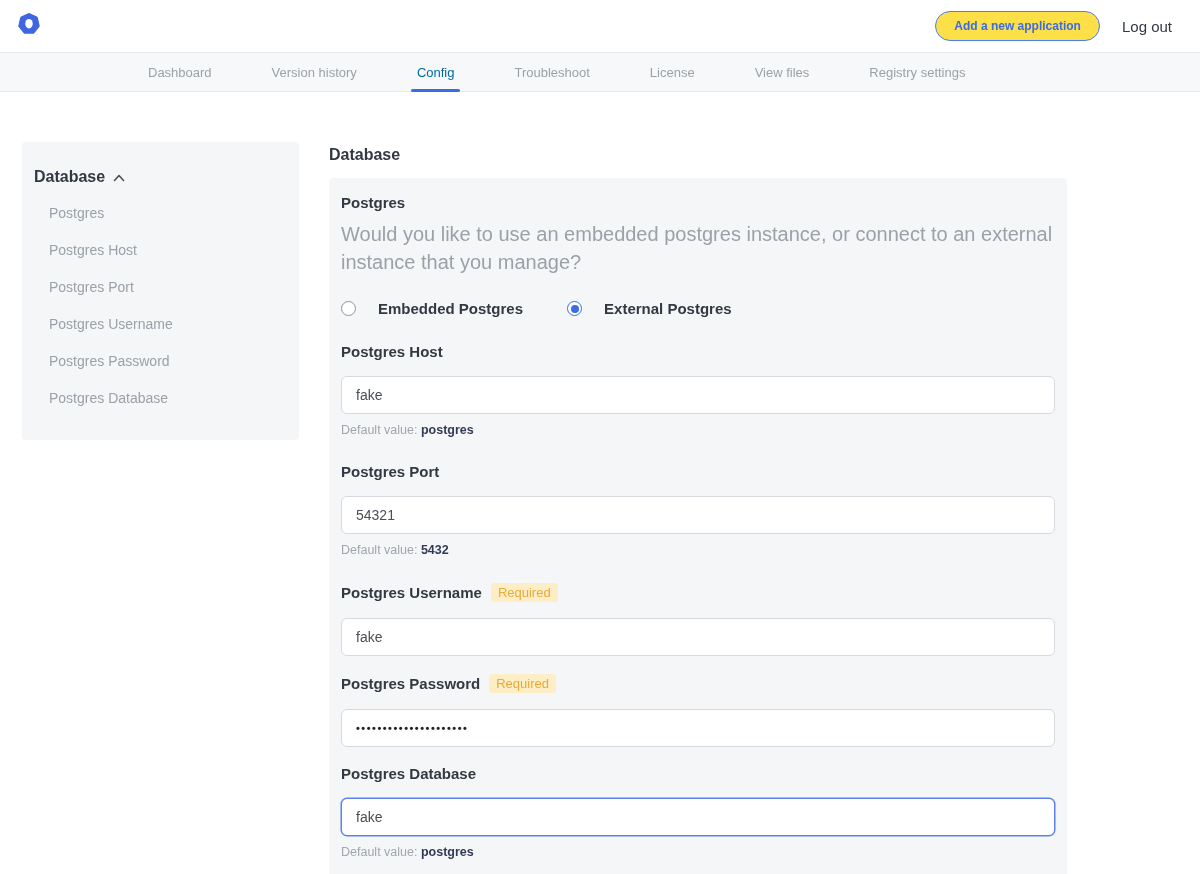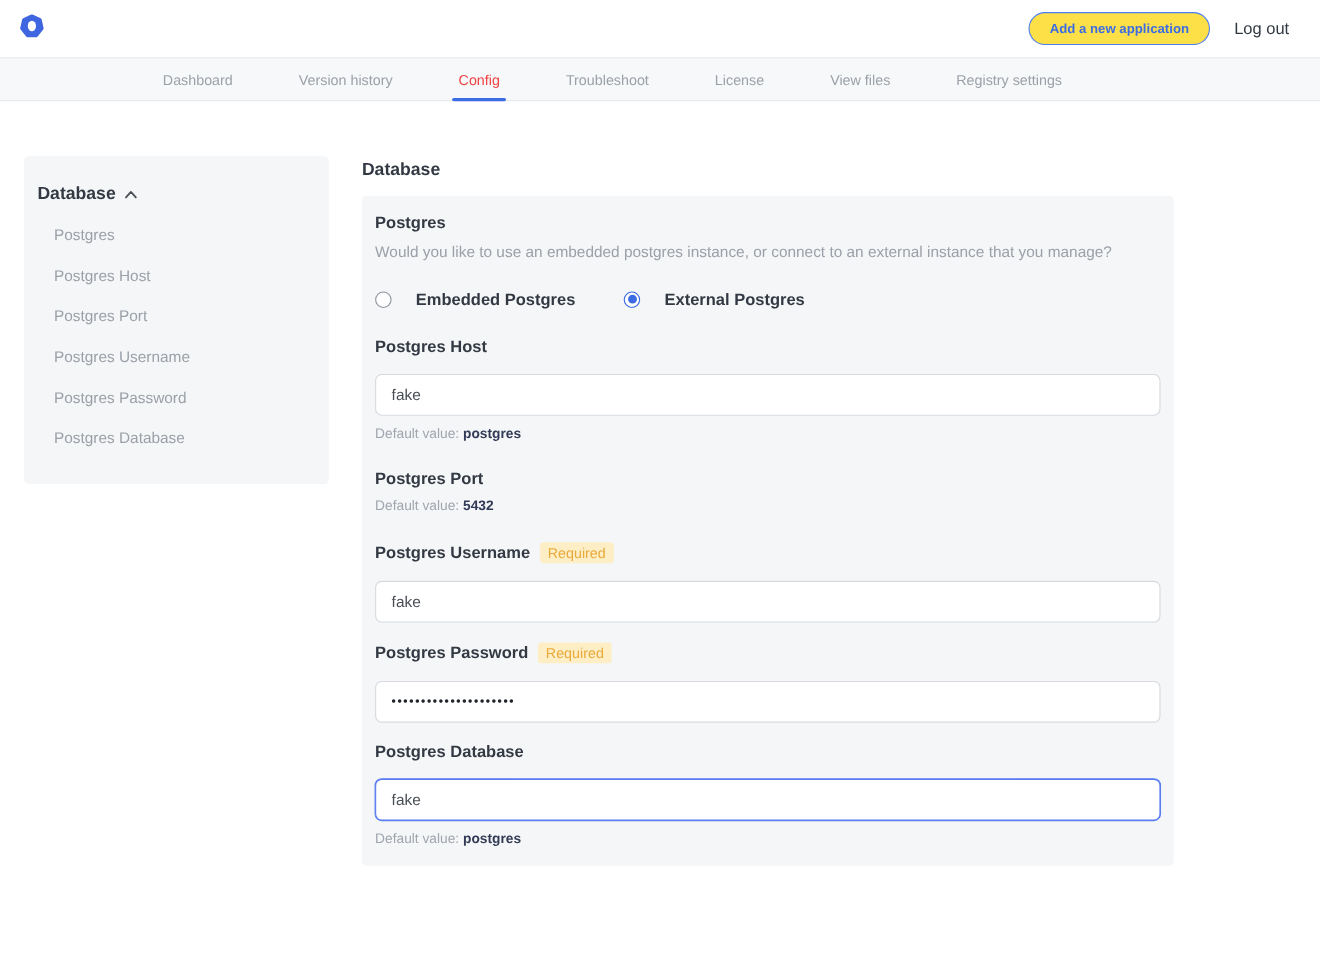--- a/index.html
+++ b/index.html
@@ -77,21 +77,21 @@
     padding-left: 148px;
   }
   .subnav-item {
     display: flex; align-items: center;
     font-size: 13px;
     color: #9ba1a8;
     position: relative;
     cursor: pointer;
     white-space: nowrap;
   }
-  .subnav-item.active { color: #ef4444; }
+  .subnav-item.active { color: #0369a1; }
   .subnav-item.active::after {
     content: "";
     position: absolute;
     left: -6px; right: -6px; bottom: -1px;
     height: 3px;
     background: #3b6ce4;
     border-radius: 2px;
   }
 
   
@@ -145,21 +145,21 @@
   }
   .required-badge {
     background: #fdeec5;
     color: #e9a93b;
     font-size: 13px;
     padding: 2px 7px;
     border-radius: 3px;
   }
   .field-desc {
     margin-top: 9px;
-    font-size: 14px;
+    font-size: 20px;
     color: #9ba1a8;
     line-height: 1.4;
   }
   .radio-row {
     margin-top: 24px;
     display: flex; align-items: center; gap: 44px;
   }
   .radio-option {
     display: flex; align-items: center; gap: 22px;
     cursor: pointer;
@@ -315,20 +315,21 @@
         <div class="helper">
           <span>Default value:</span>
           <b>postgres</b>
         </div>
       </div>
 
       <div class="field">
         <div class="field-label-row">
           <span class="field-label">Postgres Port</span>
         </div>
+        <input class="text-input" type="text" value="54321" style="">
         <div class="helper">
           <span>Default value:</span>
           <b>5432</b>
         </div>
       </div>
 
       <div class="field">
         <div class="field-label-row">
           <span class="field-label">Postgres Username</span>
           <span class="required-badge">Required</span>

